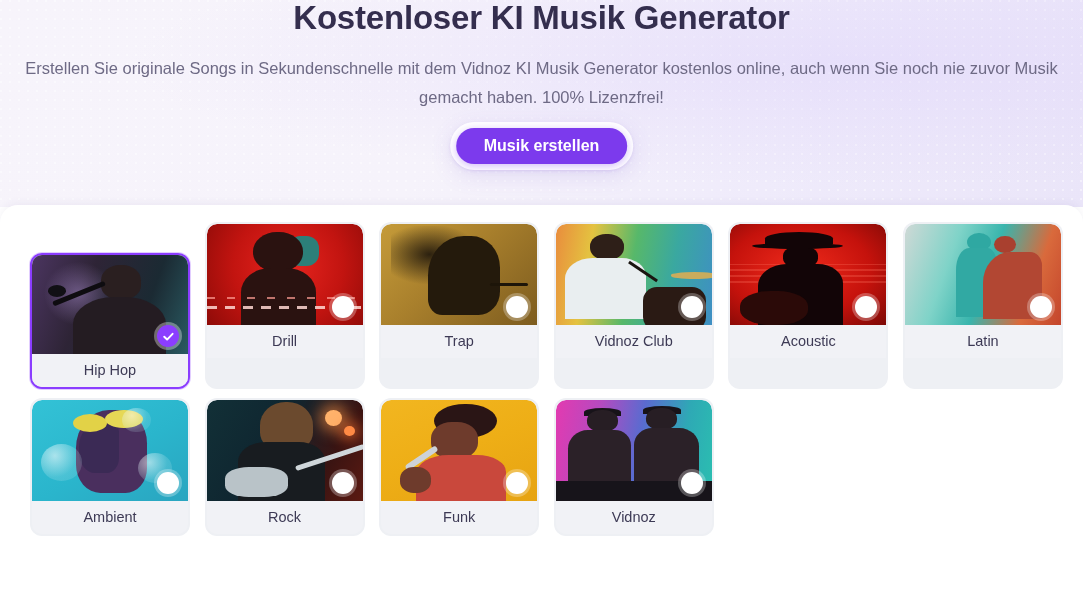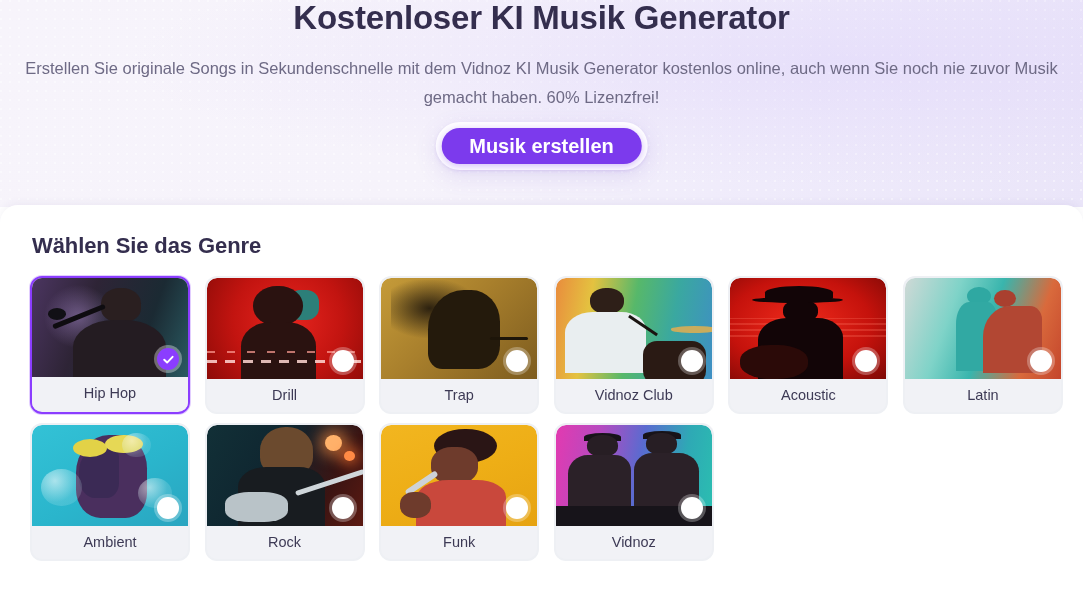--- a/index.html
+++ b/index.html
@@ -76,21 +76,21 @@
     display: flex;
     align-items: center;
     box-shadow: 0 6px 22px rgba(106, 76, 190, 0.13), 0 1px 3px rgba(106,76,190,.08);
   }
 
   .tab {
     border: none;
     outline: none;
     cursor: pointer;
     font-family: inherit;
-    font-size: 20px;
+    font-size: 16px;
     font-weight: 700;
     border-radius: 34px;
     padding: 0 28px;
     height: 36px;
     line-height: 36px;
     white-space: nowrap;
     background: transparent;
     color: #2f2b45;
   }
   .tab.active {
@@ -138,20 +138,21 @@
     cursor: pointer;
     background: #eef0f4;
     border: 2px solid transparent;
     padding: 0;
     display: block;
     font-family: inherit;
   }
   .genre-card.selected {
     border-color: #8b3dff;
     box-shadow: 0 0 0 1px rgba(139,61,255,.25);
+    margin-top: 31px;
   }
   .genre-card.selected .thumb { border-radius: 8px 8px 0 0; }
 
   .thumb {
     position: relative;
     width: 100%;
     height: 101px;
     border-radius: 10px 10px 0 0;
     overflow: hidden;
   }
@@ -305,30 +306,29 @@
   .a-house .hp2{ left:56%; top:6%; width:24%; height:8%; border-radius:50% 50% 0 0; background:#171319; }
 </style>
 </head>
 <body>
 
 <div class="page">
 
   <div class="hero">
     <div class="hero-inner">
       <h1 class="hero-title">Kostenloser KI Musik Generator</h1>
-      <p class="hero-sub">Erstellen Sie originale Songs in Sekundenschnelle mit dem Vidnoz KI Musik Generator kostenlos online, auch wenn Sie noch nie zuvor Musik gemacht haben. 60% Lizenzfrei!</p>
+      <p class="hero-sub">Erstellen Sie originale Songs in Sekundenschnelle mit dem Vidnoz KI Musik Generator kostenlos online, auch wenn Sie noch nie zuvor Musik gemacht haben. 100% Lizenzfrei!</p>
     </div>
   </div>
 
   <div class="tab-wrap">
     <button class="tab active">Musik erstellen</button>
   </div>
 
   <div class="panel">
-    <h2 class="panel-title">Wählen Sie das Genre</h2>
 
     <div class="genre-grid">
 
       <div class="genre-card selected">
         <div class="thumb">
           <div class="art a-hiphop">
             <div class="glow"></div>
             <div class="fig head"></div>
             <div class="fig body"></div>
             <div class="fig mich"></div>

